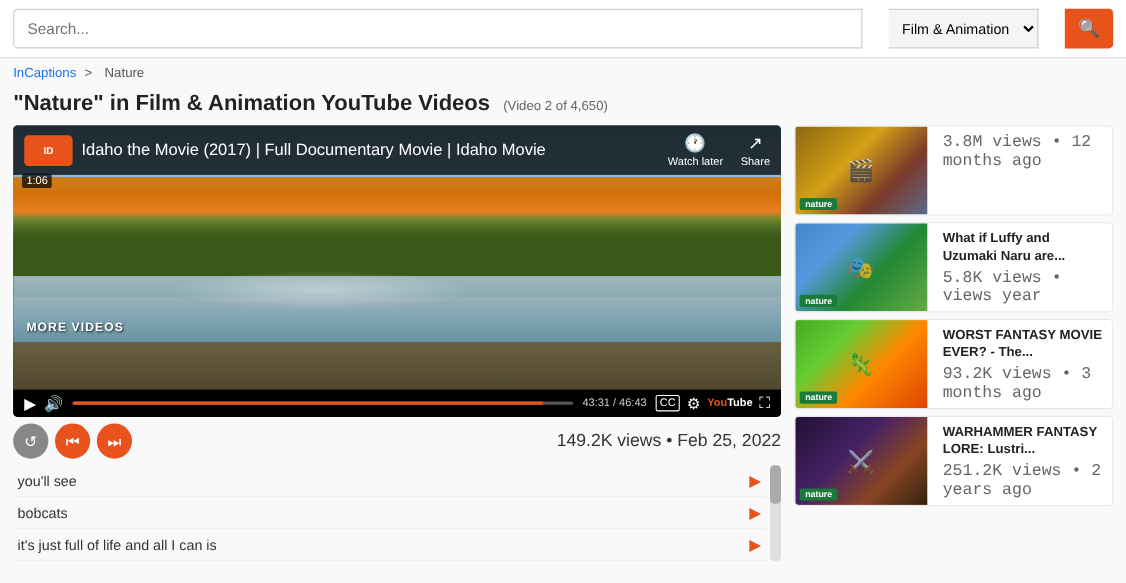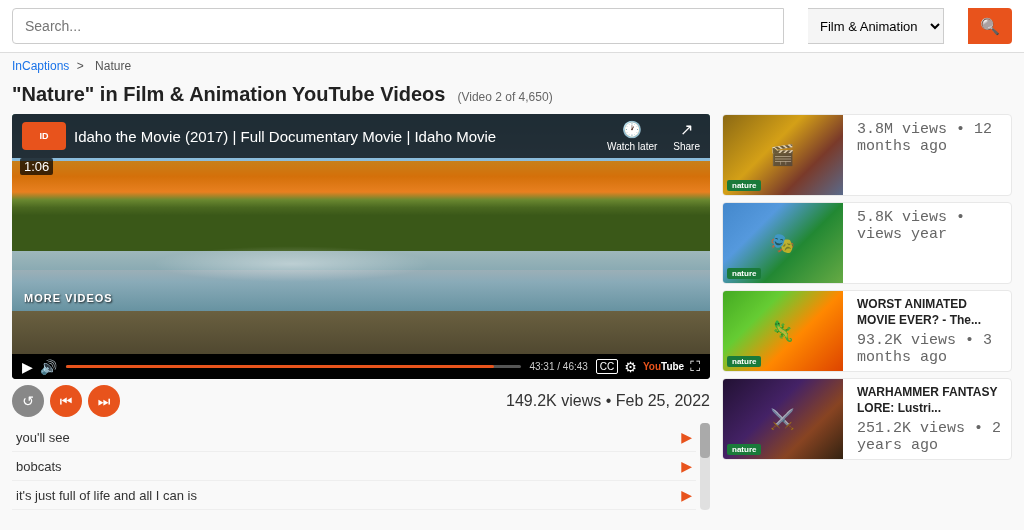--- a/index.html
+++ b/index.html
@@ -191,21 +191,21 @@
       width: 40%;
       height: 15%;
       background: radial-gradient(ellipse, rgba(255,255,255,0.4) 0%, transparent 70%);
     }
     .timestamp-badge {
       position: absolute;
       top: 44px;
       left: 8px;
       background: rgba(0,0,0,0.7);
       color: #fff;
-      font-size: 13px;
+      font-size: 10px;
       padding: 1px 4px;
       border-radius: 2px;
     }
     .more-videos-label {
       position: absolute;
       bottom: 50px;
       left: 12px;
       color: #fff;
       font-size: 11px;
       font-weight: bold;
@@ -505,37 +505,38 @@
     </div>
 
     <div class="sidebar-card">
       <div class="thumb-container">
         <div class="thumb-placeholder thumb-luffy">
           <div class="thumb-overlay">🎭</div>
         </div>
         <div class="nature-badge">nature</div>
       </div>
       <div class="card-info">
+        <div class="card-title">What if Luffy and Uzumaki Naru are...</div>
         <div class="card-meta">
           <span>5.8K views</span>
           <span> • </span>
           <span>views year</span>
         </div>
       </div>
     </div>
 
     <div class="sidebar-card">
       <div class="thumb-container">
         <div class="thumb-placeholder thumb-worst">
           <div class="thumb-overlay">🦎</div>
         </div>
         <div class="nature-badge">nature</div>
       </div>
       <div class="card-info">
-        <div class="card-title">WORST ANIMATED MOVIE EVER? - The...</div>
+        <div class="card-title">WORST FANTASY MOVIE EVER? - The...</div>
         <div class="card-meta">
           <span>93.2K views</span>
           <span> • </span>
           <span>3 months ago</span>
         </div>
       </div>
     </div>
 
     <div class="sidebar-card">
       <div class="thumb-container">

